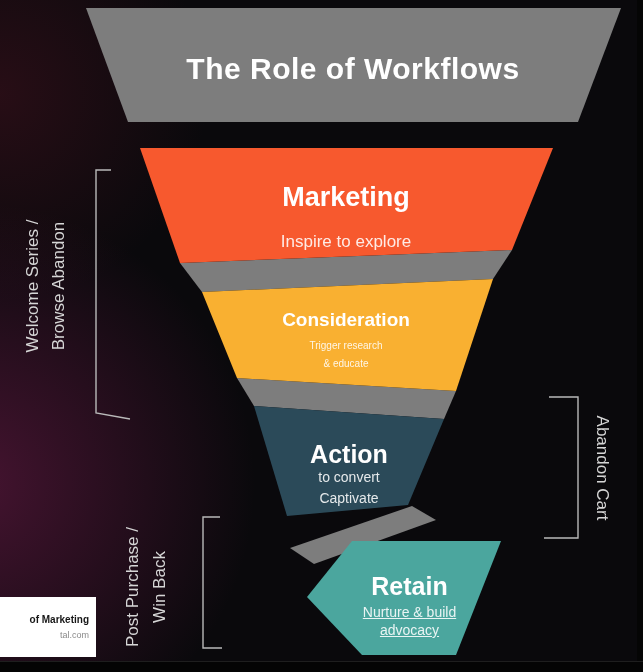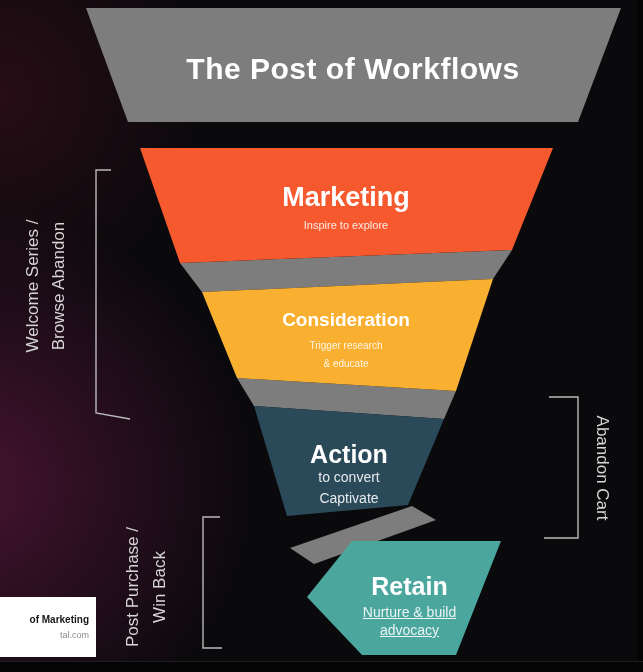--- a/index.html
+++ b/index.html
@@ -30,21 +30,21 @@
     position:absolute; left:128px; top:52px; width:450px;
     text-align:center; color:#fff; font-size:30px; font-weight:bold; letter-spacing:0.5px;
   }
 
   .stage-text { position:absolute; text-align:center; color:#fff; }
   .stage-label { display:block; font-weight:bold; }
   .stage-sub   { display:block; color:rgba(255,255,255,0.88); }
 
   .t-awareness     { left:150px; top:182px; width:392px; }
   .t-awareness .stage-label { font-size:27px; line-height:30px; }
-  .t-awareness .stage-sub   { font-size:11px; line-height:19px; margin-top:4px; }
+  .t-awareness .stage-sub   { font-size:17px; line-height:19px; margin-top:20px; }
 
   .t-consideration { left:196px; top:306px; width:300px; }
   .t-consideration .stage-label { font-size:19px; line-height:28px; }
   .t-consideration .stage-sub   { font-size:10px; line-height:18px; }
   .t-consideration .stage-sub.first { margin-top:3px; }
 
   .t-action        { left:254px; top:440px; width:190px; }
   .t-action .stage-label { font-size:25px; line-height:28px; }
   .t-action .stage-sub   { font-size:14px; line-height:18px; }
   .t-action .stage-sub.first { margin-top:3px; }
@@ -89,21 +89,21 @@
   <div class="shape title-trapezoid" style="background: rgb(125, 125, 125);"></div>
   <div class="shape sliver-1" style="background: rgb(125, 125, 125);"></div>
   <div class="shape sliver-2" style="background: rgb(125, 125, 125);"></div>
   <div class="shape sliver-3" style="background: rgb(125, 125, 125);"></div>
 
   <div class="shape band-awareness" style="background: rgb(247, 89, 46);"></div>
   <div class="shape band-consideration" style="background: rgb(249, 176, 49);"></div>
   <div class="shape band-action" style="background: rgb(43, 74, 89);"></div>
   <div class="shape band-retain" style="background: rgb(75, 166, 158);"></div>
 
-  <div class="title-text">The Post of Workflows</div>
+  <div class="title-text">The Role of Workflows</div>
 
   <div class="stage-text t-awareness">
     <span class="stage-label">Marketing</span>
     <span class="stage-sub">Inspire to explore</span>
   </div>
 
   <div class="stage-text t-consideration">
     <span class="stage-label">Consideration</span>
     <span class="stage-sub first">Trigger research</span>
     <span class="stage-sub">&amp; educate</span>

